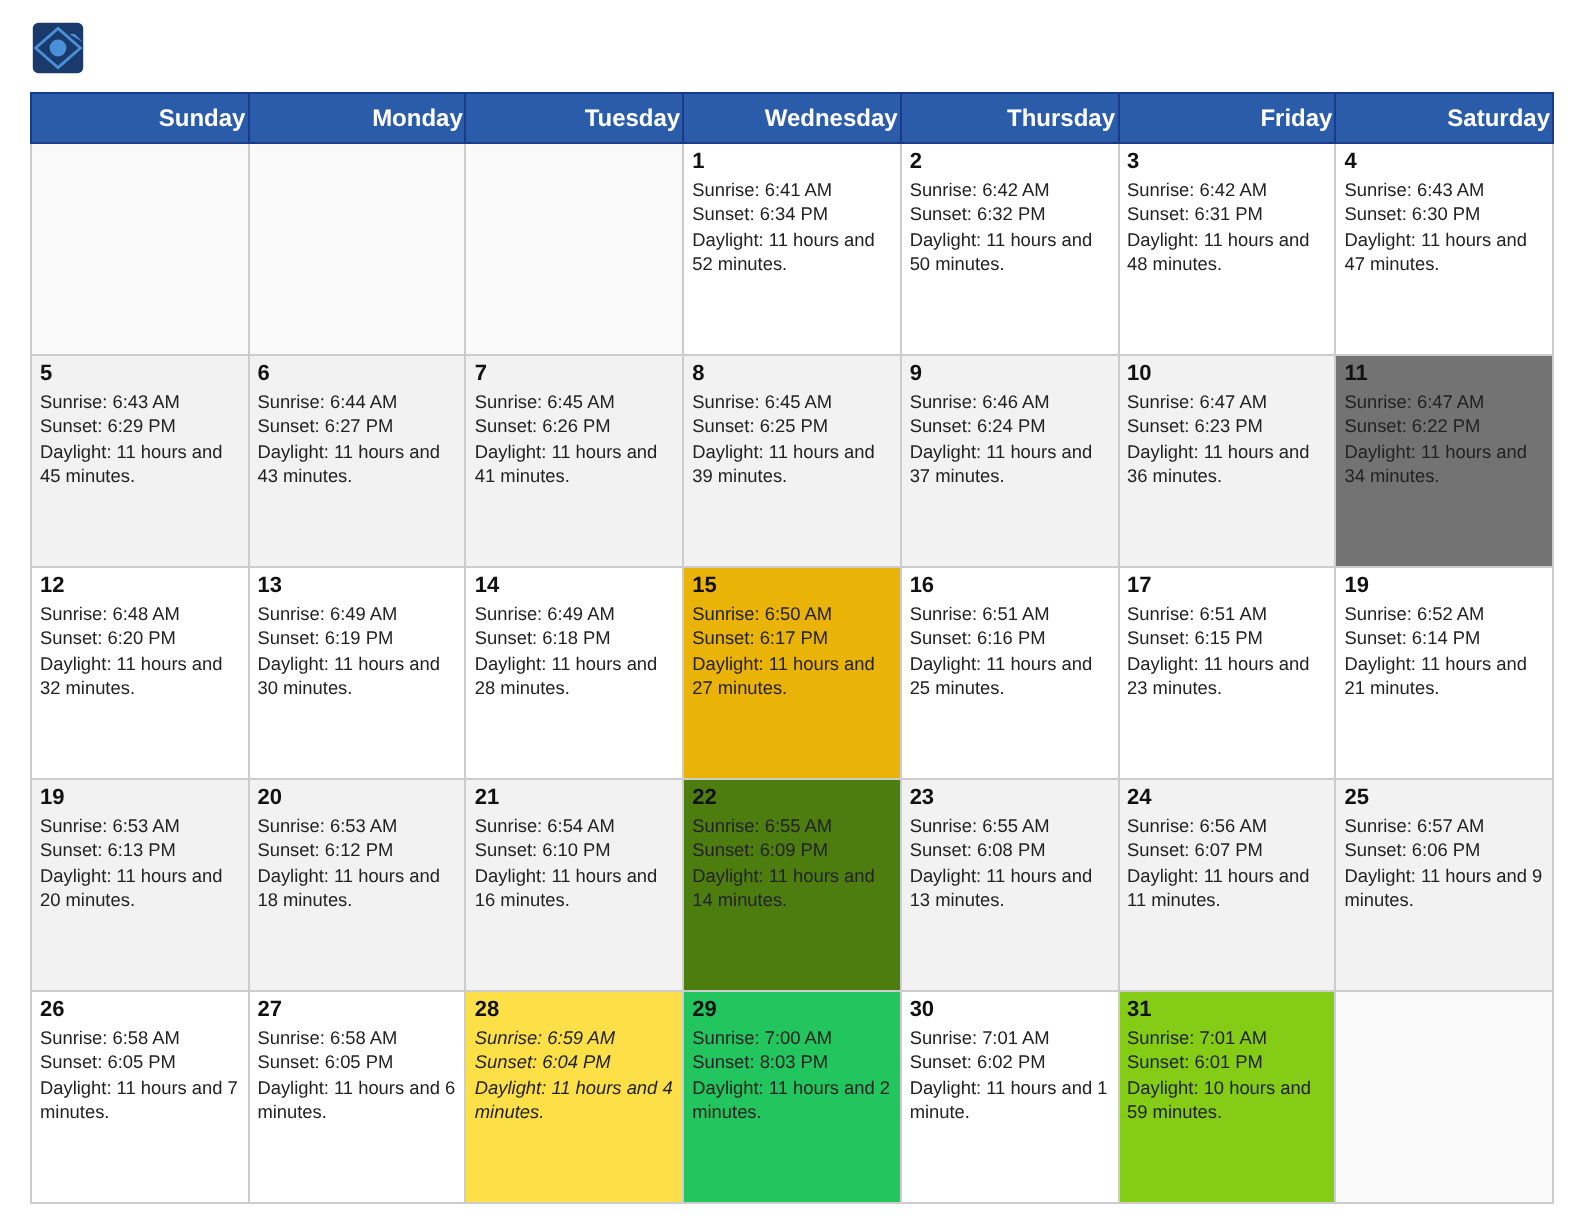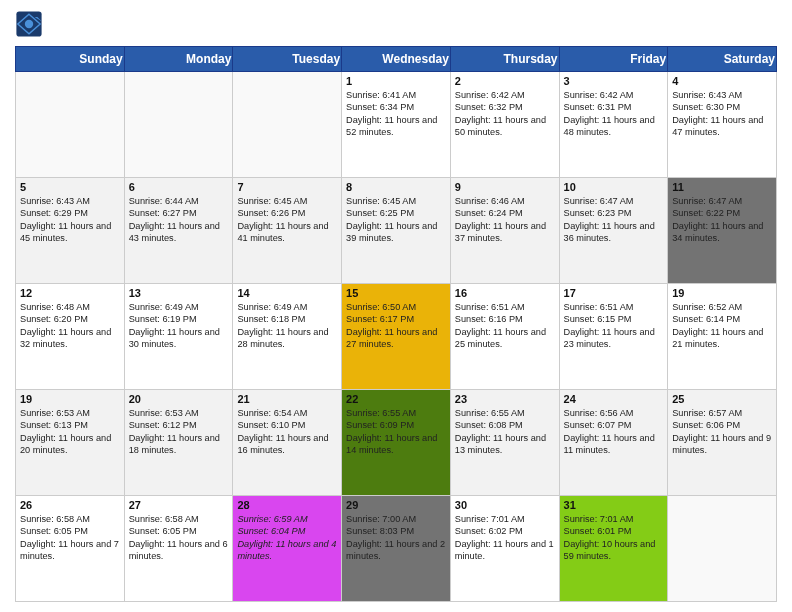--- a/index.html
+++ b/index.html
@@ -298,27 +298,27 @@
             <div class="day-info" style="white-space: pre-line;">Sunrise: 6:58 AM
 Sunset: 6:05 PM
 Daylight: 11 hours and 7 minutes.</div>
           </td>
           <td style="background: rgb(255, 255, 255);">
             <div class="day-num">27</div>
             <div class="day-info" style="white-space: pre-line;">Sunrise: 6:58 AM
 Sunset: 6:05 PM
 Daylight: 11 hours and 6 minutes.</div>
           </td>
-          <td style="background: #d946ef; margin-left: 20px;">
+          <td style="background: #fde047; margin-left: 20px;">
             <div class="day-num">28</div>
             <div class="day-info" style="white-space: pre-line; font-style: italic;">Sunrise: 6:59 AM
 Sunset: 6:04 PM
 Daylight: 11 hours and 4 minutes.</div>
           </td>
-          <td style="background: #737373;">
+          <td style="background: #22c55e;">
             <div class="day-num">29</div>
             <div class="day-info" style="white-space: pre-line;">Sunrise: 7:00 AM
 Sunset: 8:03 PM
 Daylight: 11 hours and 2 minutes.</div>
           </td>
           <td style="background: rgb(255, 255, 255);">
             <div class="day-num">30</div>
             <div class="day-info" style="white-space: pre-line;">Sunrise: 7:01 AM
 Sunset: 6:02 PM
 Daylight: 11 hours and 1 minute.</div>

